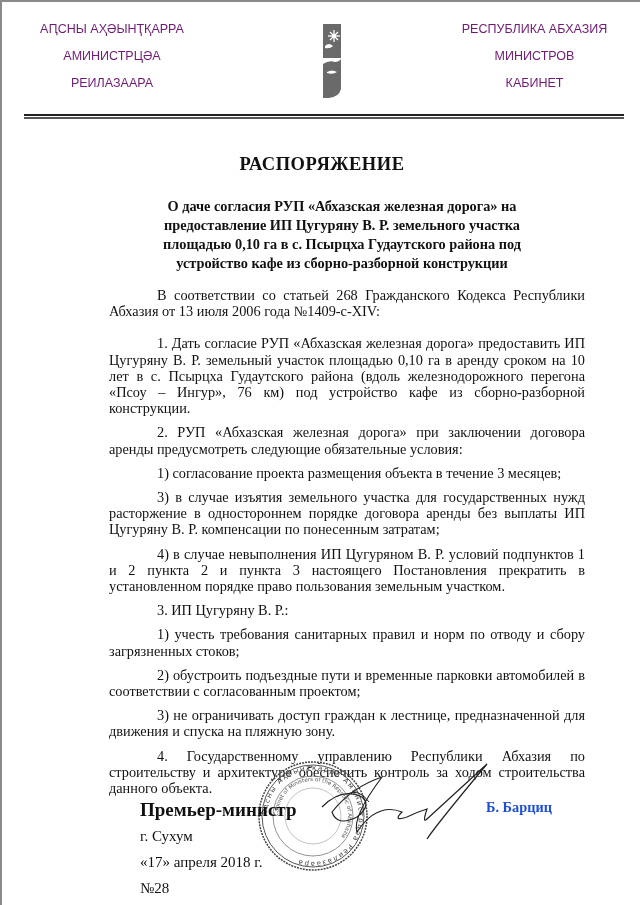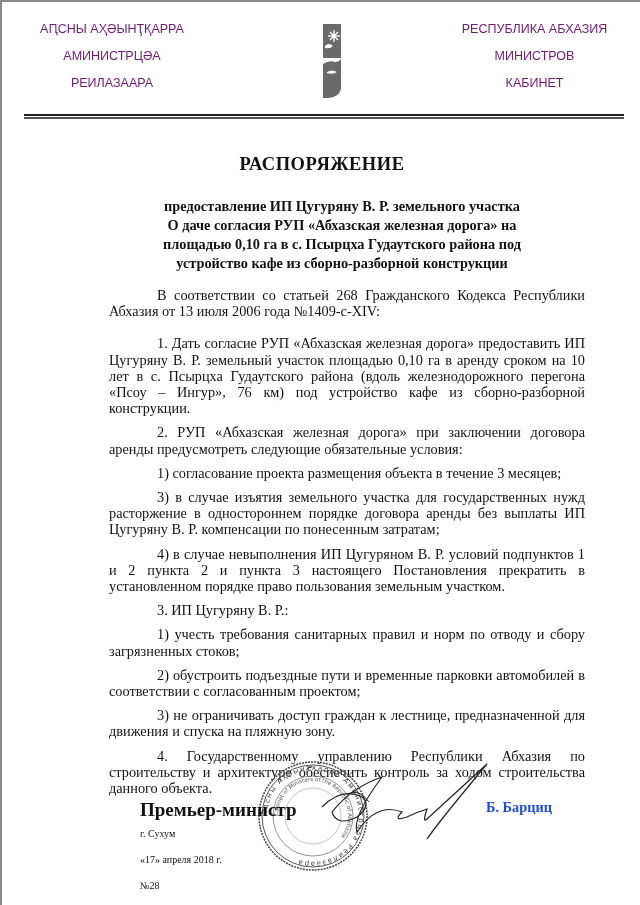--- a/index.html
+++ b/index.html
@@ -36,21 +36,21 @@
   .sig-title {
     position: absolute; top: 797px; left: 138px;
     font-family: "Liberation Serif", serif; font-weight: bold; font-size: 19px; color: #111;
   }
   .sig-name {
     position: absolute; top: 797px; left: 484px;
     font-family: "Liberation Serif", serif; font-weight: bold; font-size: 14.3px; color: #1d4ed8;
   }
   .place, .date, .num {
     position: absolute; left: 138px;
-    font-family: "Liberation Serif", serif; font-size: 10px; color: #111;
+    font-family: "Liberation Serif", serif; font-size: 15px; color: #111;
   }
   .place { top: 826px; }
   .date { top: 852px; }
   .num { top: 878px; }
   .stamp { position: absolute; left: 252px; top: 758px; width: 118px; height: 112px; }
   .signature { position: absolute; left: 290px; top: 760px; width: 200px; height: 80px; }
 </style>
 </head>
 <body>
 
@@ -83,22 +83,22 @@
   </div>
 
   <div class="rule rule-a"></div>
   <div class="rule rule-b"></div>
   <div class="rule2"></div>
   <div class="rule2b"></div>
 
   <div class="title">РАСПОРЯЖЕНИЕ</div>
 
   <div class="subject">
+    <div>О даче согласия РУП «Абхазская железная дорога» на</div>
     <div>предоставление ИП Цугуряну В. Р. земельного участка</div>
-    <div>О даче согласия РУП «Абхазская железная дорога» на</div>
     <div>площадью 0,10 га в с. Псырцха Гудаутского района под</div>
     <div>устройство кафе из сборно-разборной конструкции</div>
   </div>
 
   <div class="body">
     <p>В соответствии со статьей 268 Гражданского Кодекса Республики Абхазия от 13 июля 2006 года №1409-с-XIV:</p>
     <p class="gap">1. Дать согласие РУП «Абхазская железная дорога» предоставить ИП Цугуряну В. Р. земельный участок площадью 0,10 га в аренду сроком на 10 лет в с. Псырцха Гудаутского района (вдоль железнодорожного перегона «Псоу – Ингур», 76 км) под устройство кафе из сборно-разборной конструкции.</p>
     <p>2. РУП «Абхазская железная дорога» при заключении договора аренды предусмотреть следующие обязательные условия:</p>
     <p>1) согласование проекта размещения объекта в течение 3 месяцев;</p>
     <p>3) в случае изъятия земельного участка для государственных нужд расторжение в одностороннем порядке договора аренды без выплаты ИП Цугуряну В. Р. компенсации по понесенным затратам;</p>

